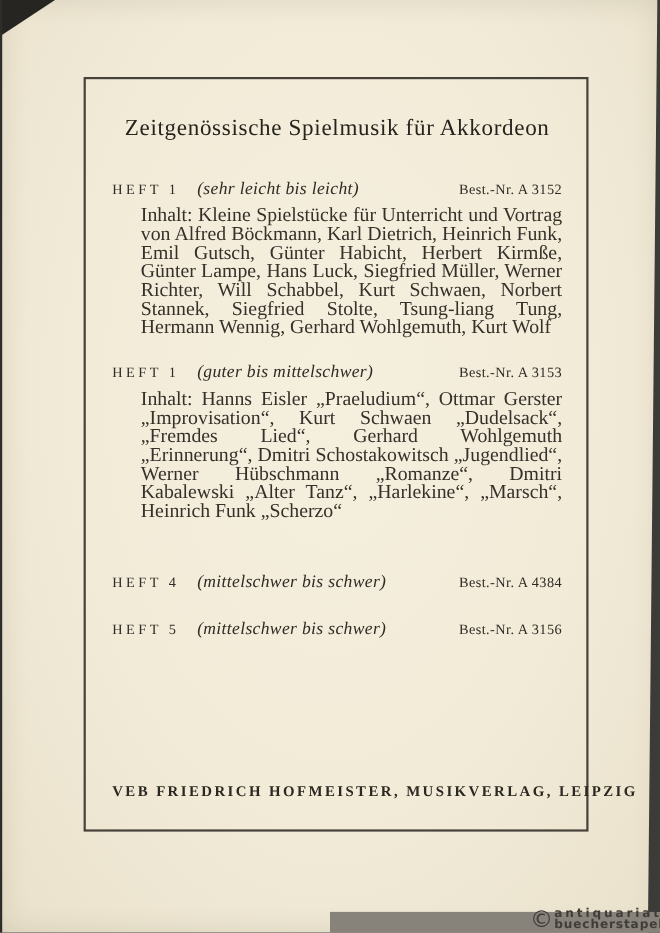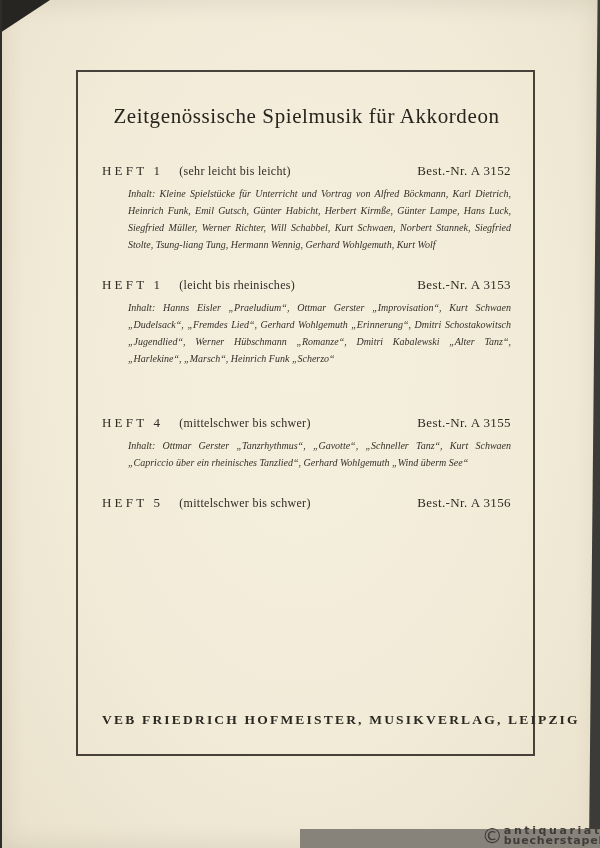--- a/index.html
+++ b/index.html
@@ -49,30 +49,29 @@
     color: #27241e;
     margin: 12px 0 34px 0;
   }
   .heft-section { margin: 0 0 24px 0; }
   .heft-head {
     display: flex; align-items: center;
     font-size: 13px; color: #2f2b25;
   }
   .heft-no { letter-spacing: 3.2px; }
   .heft-diff {
-    font-size: 12px;
+    font-style: italic; font-size: 16px;
     margin-left: 16px; letter-spacing: 0.3px;
   }
   .heft-best { margin-left: auto; font-size: 13px; letter-spacing: 0.4px; }
   .heft-body {
     margin: 6px 0 0 26px;
-    font-size: 10px; line-height: 17px;
+    font-size: 18px; line-height: 17px;
     text-align: justify;
     color: #35312a;
-    font-style: italic;
   }
   .publisher {
     margin-top: auto;
     text-align: left;
     font-weight: 700;
     font-size: 13.5px;
     letter-spacing: 2.2px;
     color: #2b2822;
     white-space: nowrap;
   }
@@ -109,36 +108,35 @@
         <span class="heft-no">HEFT 1</span>
         <span class="heft-diff">(sehr leicht bis leicht)</span>
         <span class="heft-best">Best.-Nr. A 3152</span>
       </div>
       <p class="heft-body">Inhalt: Kleine Spielstücke für Unterricht und Vortrag von Alfred Böckmann, Karl Dietrich, Heinrich Funk, Emil Gutsch, Günter Habicht, Herbert Kirmße, Günter Lampe, Hans Luck, Siegfried Müller, Werner Richter, Will Schabbel, Kurt Schwaen, Norbert Stannek, Siegfried Stolte, Tsung-liang Tung, Hermann Wennig, Gerhard Wohlgemuth, Kurt Wolf</p>
     </section>
 
     <section class="heft-section">
       <div class="heft-head">
         <span class="heft-no">HEFT 1</span>
-        <span class="heft-diff">(leicht bis rheinisches)</span>
+        <span class="heft-diff">(guter bis mittelschwer)</span>
         <span class="heft-best">Best.-Nr. A 3153</span>
       </div>
       <p class="heft-body">Inhalt: Hanns Eisler „Praeludium“, Ottmar Gerster „Improvisation“, Kurt Schwaen „Dudelsack“, „Fremdes Lied“, Gerhard Wohlgemuth „Erinnerung“, Dmitri Schostakowitsch „Jugendlied“, Werner Hübschmann „Romanze“, Dmitri Kabalewski „Alter Tanz“, „Harlekine“, „Marsch“, Heinrich Funk „Scherzo“</p>
     </section>
 
     <section class="heft-section">
     </section>
 
     <section class="heft-section">
       <div class="heft-head">
         <span class="heft-no">HEFT 4</span>
         <span class="heft-diff">(mittelschwer bis schwer)</span>
-        <span class="heft-best">Best.-Nr. A 3155</span>
+        <span class="heft-best">Best.-Nr. A 4384</span>
       </div>
-      <p class="heft-body">Inhalt: Ottmar Gerster „Tanzrhythmus“, „Gavotte“, „Schneller Tanz“, Kurt Schwaen „Capriccio über ein rheinisches Tanzlied“, Gerhard Wohlgemuth „Wind überm See“</p>
     </section>
 
     <section class="heft-section">
       <div class="heft-head">
         <span class="heft-no">HEFT 5</span>
         <span class="heft-diff">(mittelschwer bis schwer)</span>
         <span class="heft-best">Best.-Nr. A 3156</span>
       </div>
     </section>
 

